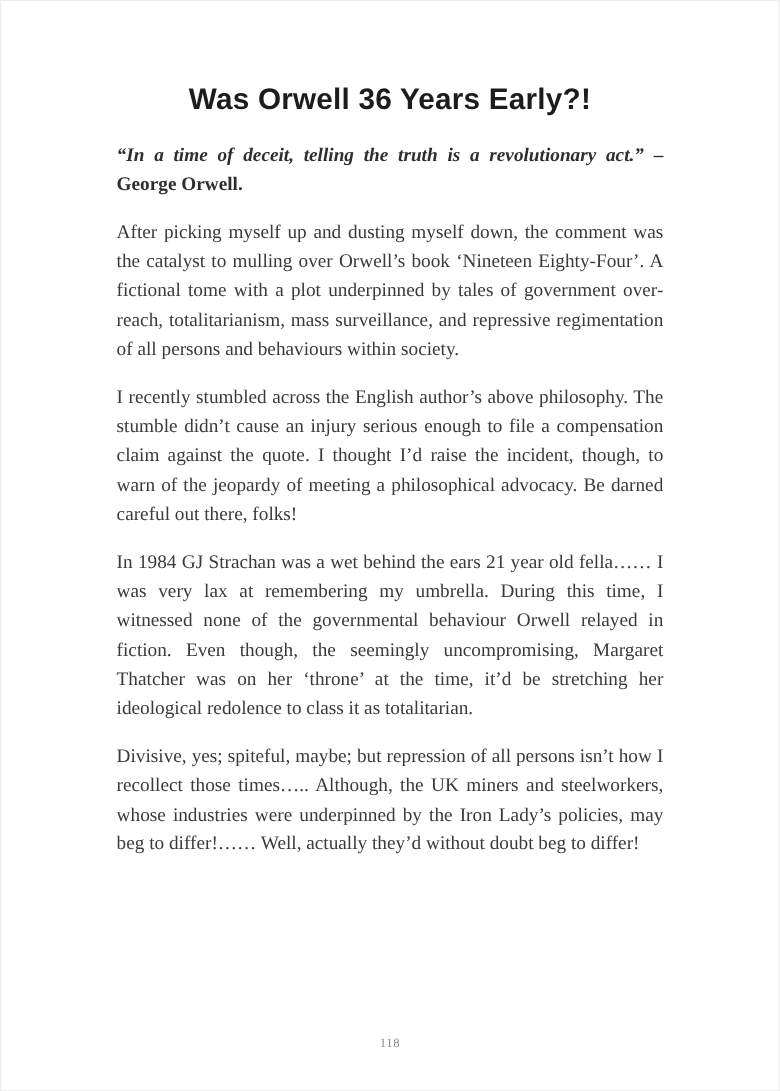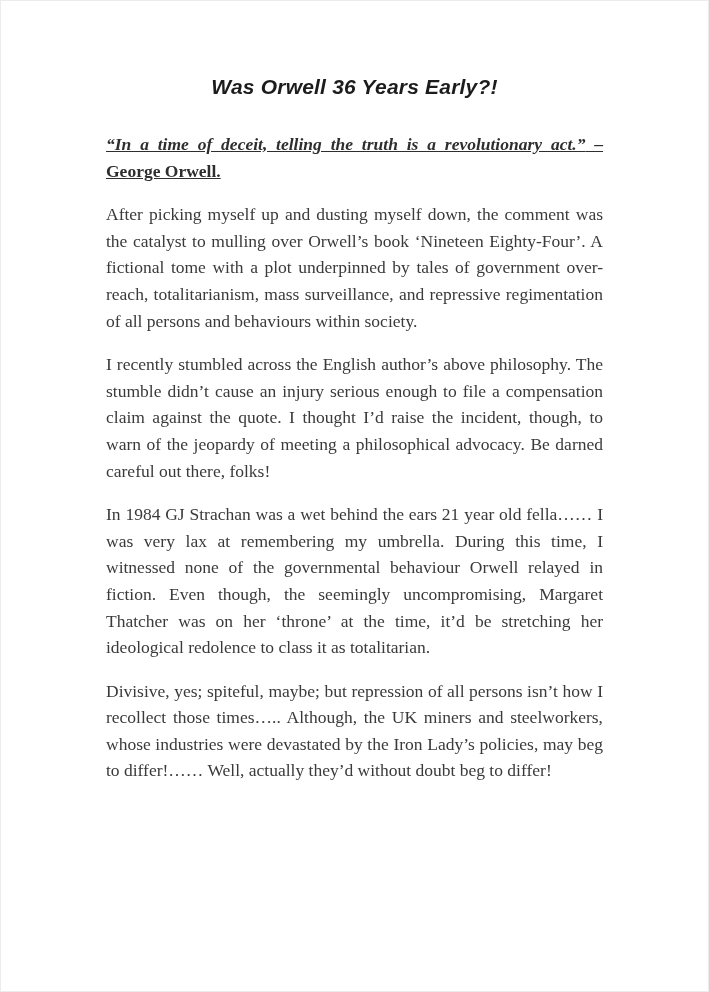--- a/index.html
+++ b/index.html
@@ -22,42 +22,40 @@
     height: 992px;
     background: #ffffff;
     border: 1px solid #ececec;
     position: relative;
     padding: 74px 105px 0 105px;
   }
 
   .doc-title {
     font-family: "Liberation Sans", sans-serif;
     font-weight: 800;
-    font-size: 21px;
+    font-size: 27px;
     letter-spacing: 0.2px;
     color: #1c1c1c;
     text-align: center;
-    margin-bottom: 32px;
-    font-style: italic;
+    margin-bottom: 21px;
   }
 
   .body-text p,
   .quote-block {
     font-size: 17.5px;
     line-height: 26.6px;
     text-align: justify;
     text-justify: inter-word;
     color: #3a3a3a;
     margin-bottom: 17px;
   }
 
   .quote-block {
     font-weight: bold;
     color: #2e2e2e;
-    text-decoration: underline;
   }
 
   .quote-text {
     font-style: italic;
   }
 
   .quote-attribution {
     font-style: normal;
   }
 
@@ -80,17 +78,18 @@
   <h1 class="doc-title">Was Orwell 36 Years Early?!</h1>
 
   <div class="quote-block">
     <span class="quote-text">“In a time of deceit, telling the truth is a revolutionary act.”</span><span class="quote-attribution"> – George Orwell.</span>
   </div>
 
   <div class="body-text">
     <p>After picking myself up and dusting myself down, the comment was the catalyst to mulling over Orwell’s book ‘Nineteen Eighty-Four’. A fictional tome with a plot underpinned by tales of government over-reach, totalitarianism, mass surveillance, and repressive regimentation of all persons and behaviours within society.</p>
     <p>I recently stumbled across the English author’s above philosophy. The stumble didn’t cause an injury serious enough to file a compensation claim against the quote. I thought I’d raise the incident, though, to warn of the jeopardy of meeting a philosophical advocacy. Be darned careful out there, folks!</p>
     <p>In 1984 GJ Strachan was a wet behind the ears 21 year old fella…… I was very lax at remembering my umbrella. During this time, I witnessed none of the governmental behaviour Orwell relayed in fiction. Even though, the seemingly uncompromising, Margaret Thatcher was on her ‘throne’ at the time, it’d be stretching her ideological redolence to class it as totalitarian.</p>
-    <p>Divisive, yes; spiteful, maybe; but repression of all persons isn’t how I recollect those times….. Although, the UK miners and steelworkers, whose industries were devastated by the Iron Lady’s policies, may beg to differ!…… Well, actually they’d without doubt beg to differ!</p>
+    <p>Divisive, yes; spiteful, maybe; but repression of all persons isn’t how I recollect those times….. Although, the UK miners and steelworkers, whose industries were underpinned by the Iron Lady’s policies, may beg to differ!…… Well, actually they’d without doubt beg to differ!</p>
   </div>
 
+  <div class="page-number">118</div>
 
 </div>
 
 </body></html>

